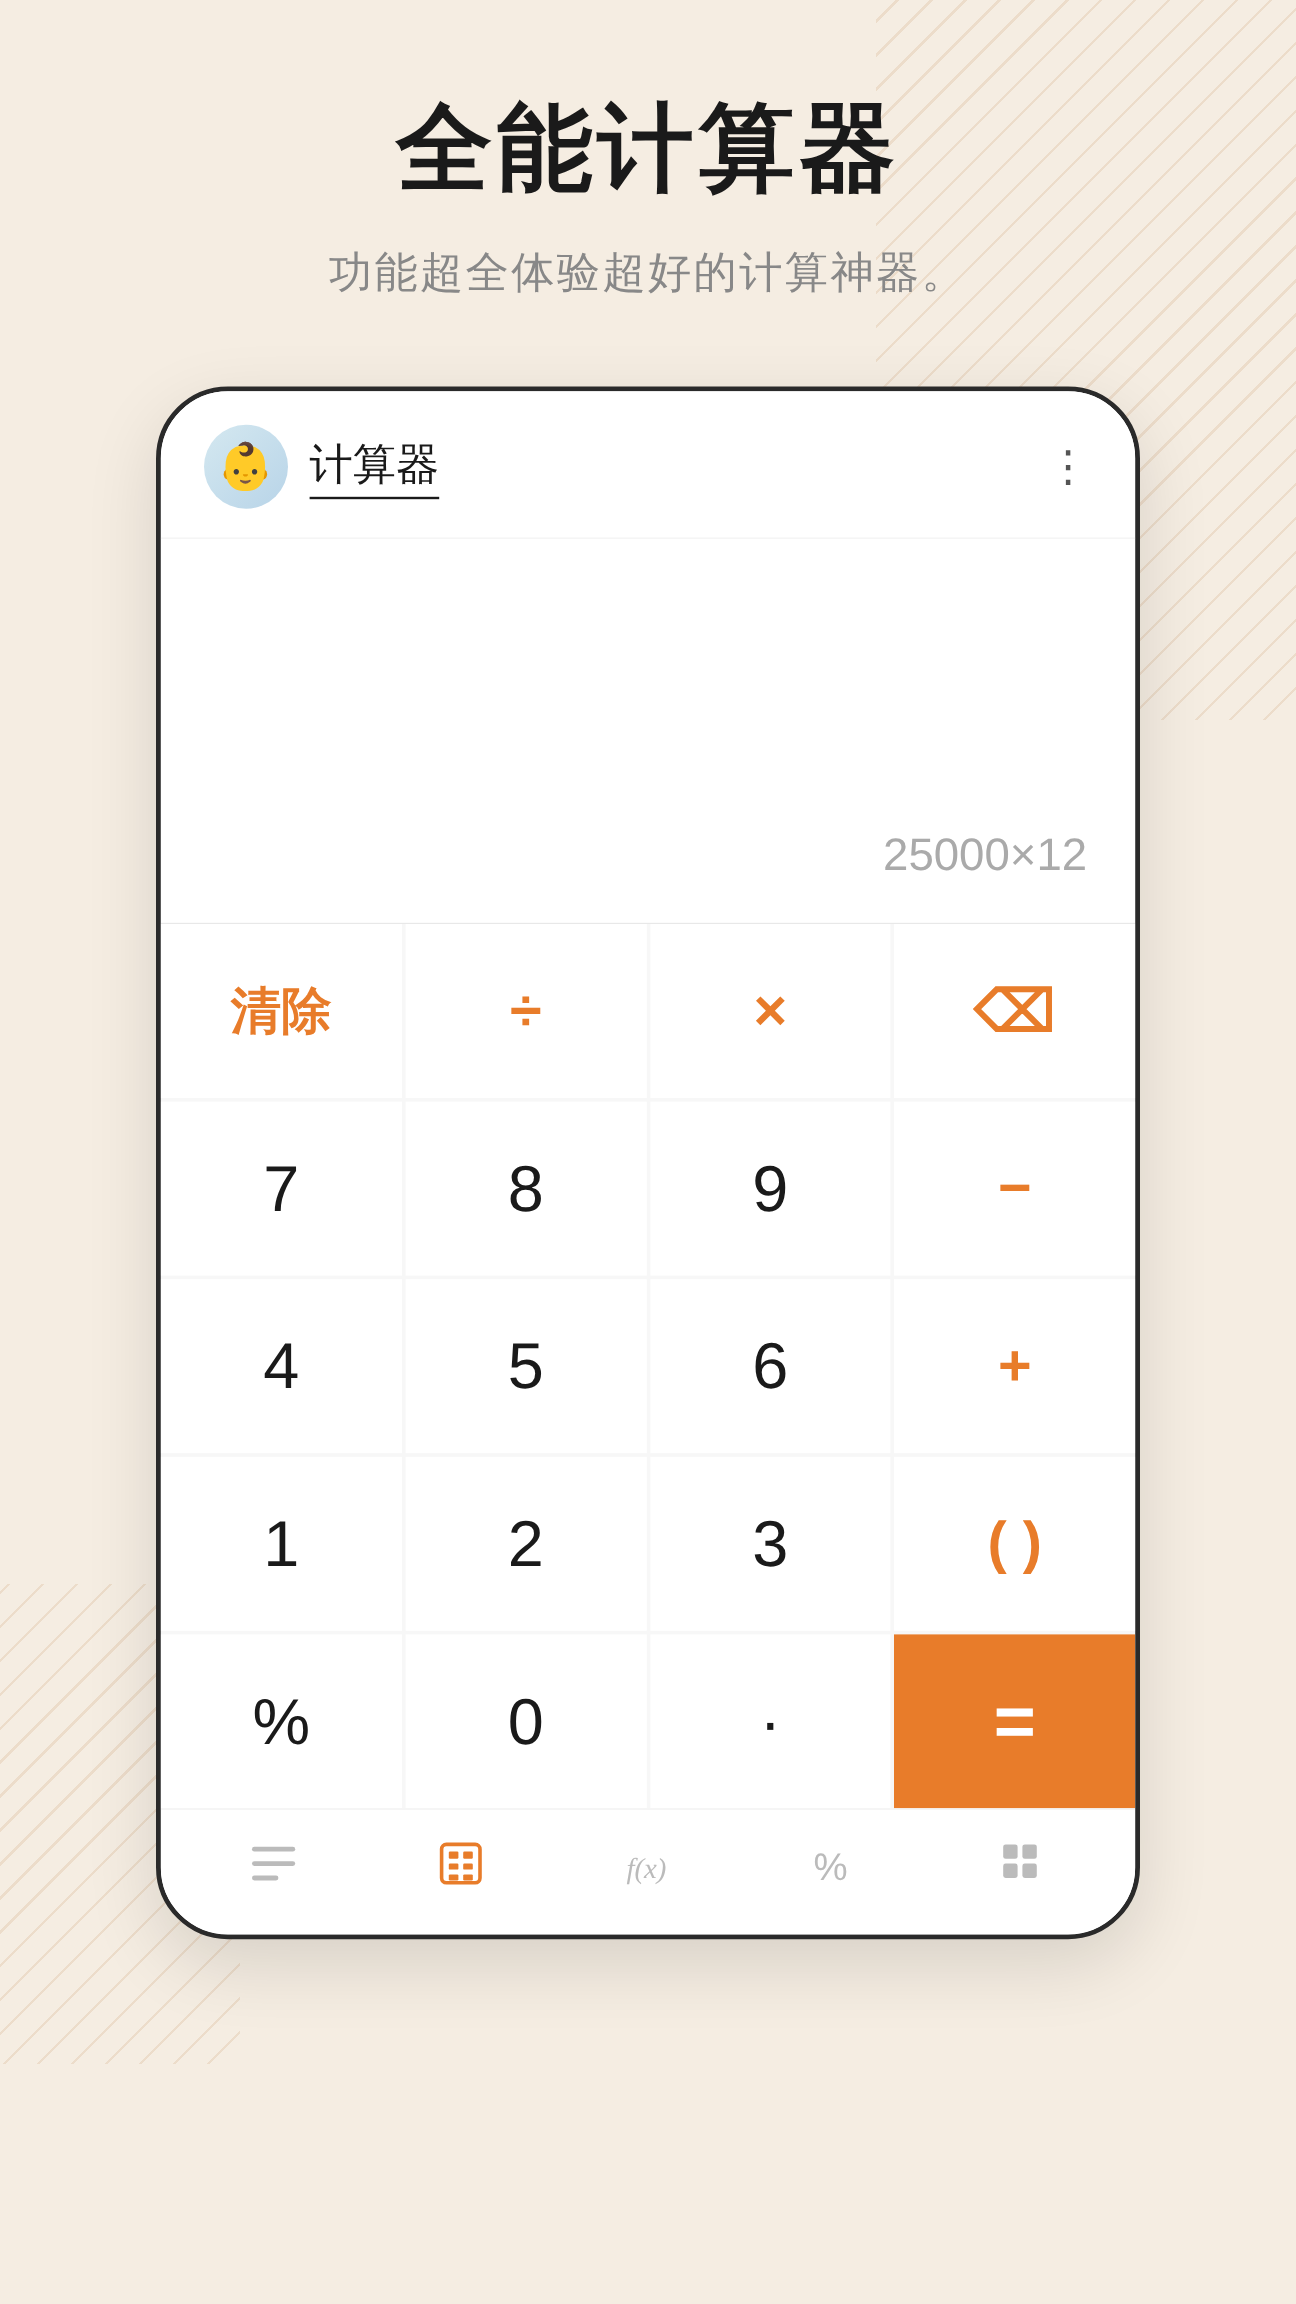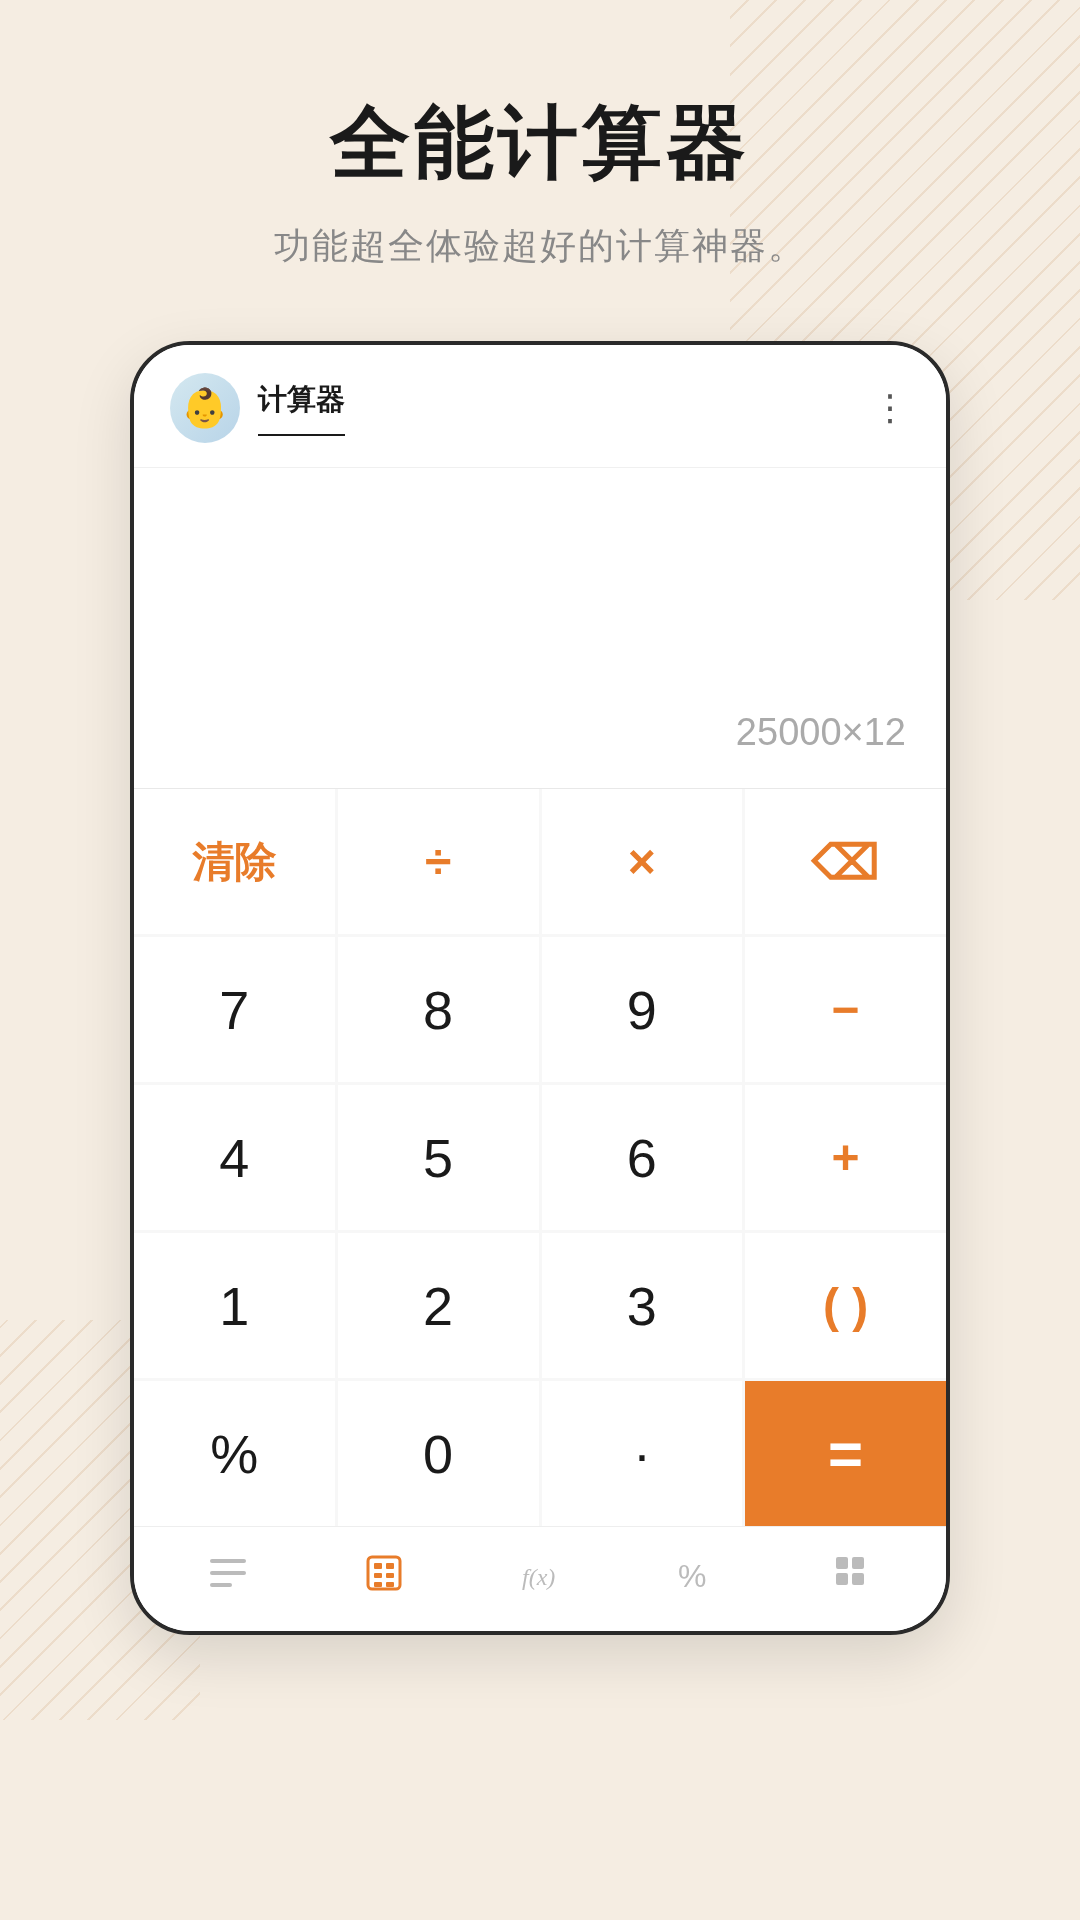--- a/index.html
+++ b/index.html
@@ -42,21 +42,21 @@
         -45deg,
         transparent,
         transparent 18px,
         rgba(210,170,130,0.25) 18px,
         rgba(210,170,130,0.25) 20px
       );
       z-index: 0;
     }
 
     .page-title {
-      margin-top: 90px;
+      margin-top: 71px;
       font-size: 80px;
       font-weight: 900;
       color: #1a1a1a;
       letter-spacing: 4px;
       z-index: 1;
     }
 
     .page-subtitle {
       margin-top: 24px;
       font-size: 36px;
@@ -83,26 +83,26 @@
     .app-header {
       display: flex;
       align-items: center;
       padding: 28px 36px 24px 36px;
       background: #fff;
       border-bottom: 1px solid #f0f0f0;
     }
 
     
     .app-title-text {
-      font-size: 29px;
-      font-weight: 700;
+      font-size: 36px;
+      font-weight: 400;
       color: #1a1a1a;
       margin-left: 18px;
       border-bottom: 2px solid #1a1a1a;
-      padding-bottom: 14px;
+      padding-bottom: 2px;
     }
 
     .more-icon {
       margin-left: auto;
       font-size: 36px;
       color: #555;
       letter-spacing: 2px;
       cursor: pointer;
     }
 

